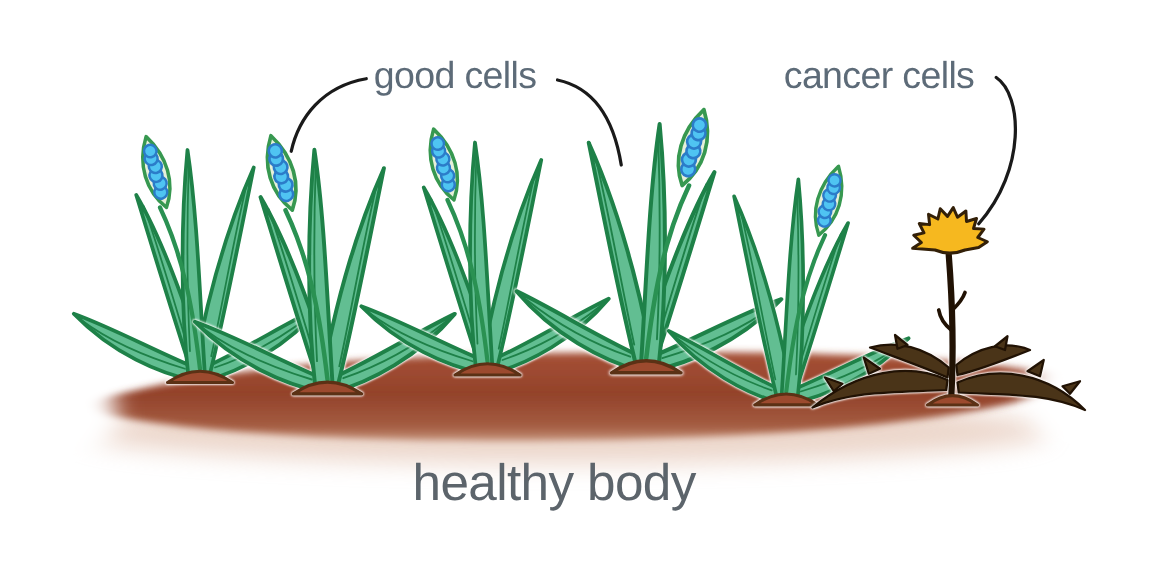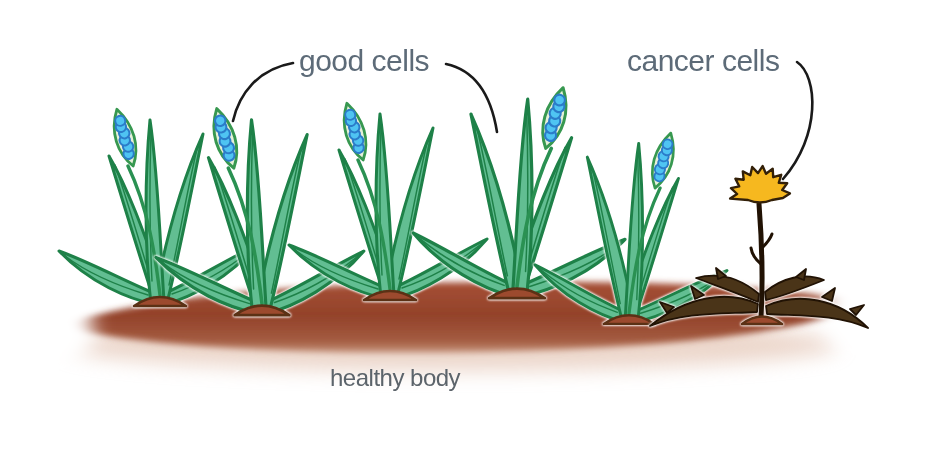--- a/index.html
+++ b/index.html
@@ -22,21 +22,21 @@
   .mound{fill:var(--mound);stroke:var(--mound-outline);stroke-width:2.5;stroke-linejoin:round;}
   .weedp{fill:var(--weed);stroke:var(--weed-outline);stroke-width:1.8;stroke-linejoin:round;}
   .weedstem{fill:none;stroke:var(--weed-outline);stroke-width:5;stroke-linecap:round;}
   .weedstub{fill:none;stroke:var(--weed-outline);stroke-width:3;stroke-linecap:round;}
   .wflower{fill:var(--weed-flower);stroke:var(--weed-flower-outline);stroke-width:2.4;stroke-linejoin:round;}
   .dline{fill:none;stroke:var(--annotation-line);stroke-width:2.6;stroke-linecap:round;}
   .plant{filter:drop-shadow(0 0 1px #fff) drop-shadow(0 0 1px #fff);}
   .label{position:absolute;color:var(--label-text);font-size:30px;letter-spacing:-0.5px;line-height:1;white-space:nowrap;}
   #good-label{left:299px;top:46px;}
   #cancer-label{left:627px;top:46px;}
-  #body-title{position:absolute;left:330px;top:366px;color:var(--title-text);font-size:24px;
+  #body-title{position:absolute;left:330px;top:366px;color:var(--title-text);font-size:41px;
               letter-spacing:-0.5px;line-height:1;white-space:nowrap;}
 </style>
 </head>
 <body>
 
 <div id="canvas">
 
   <svg id="scene-svg" width="932" height="465" viewBox="0 0 932 465">
     <defs>
       <linearGradient id="soilGrad" x1="0" y1="282" x2="0" y2="356" gradientUnits="userSpaceOnUse">

